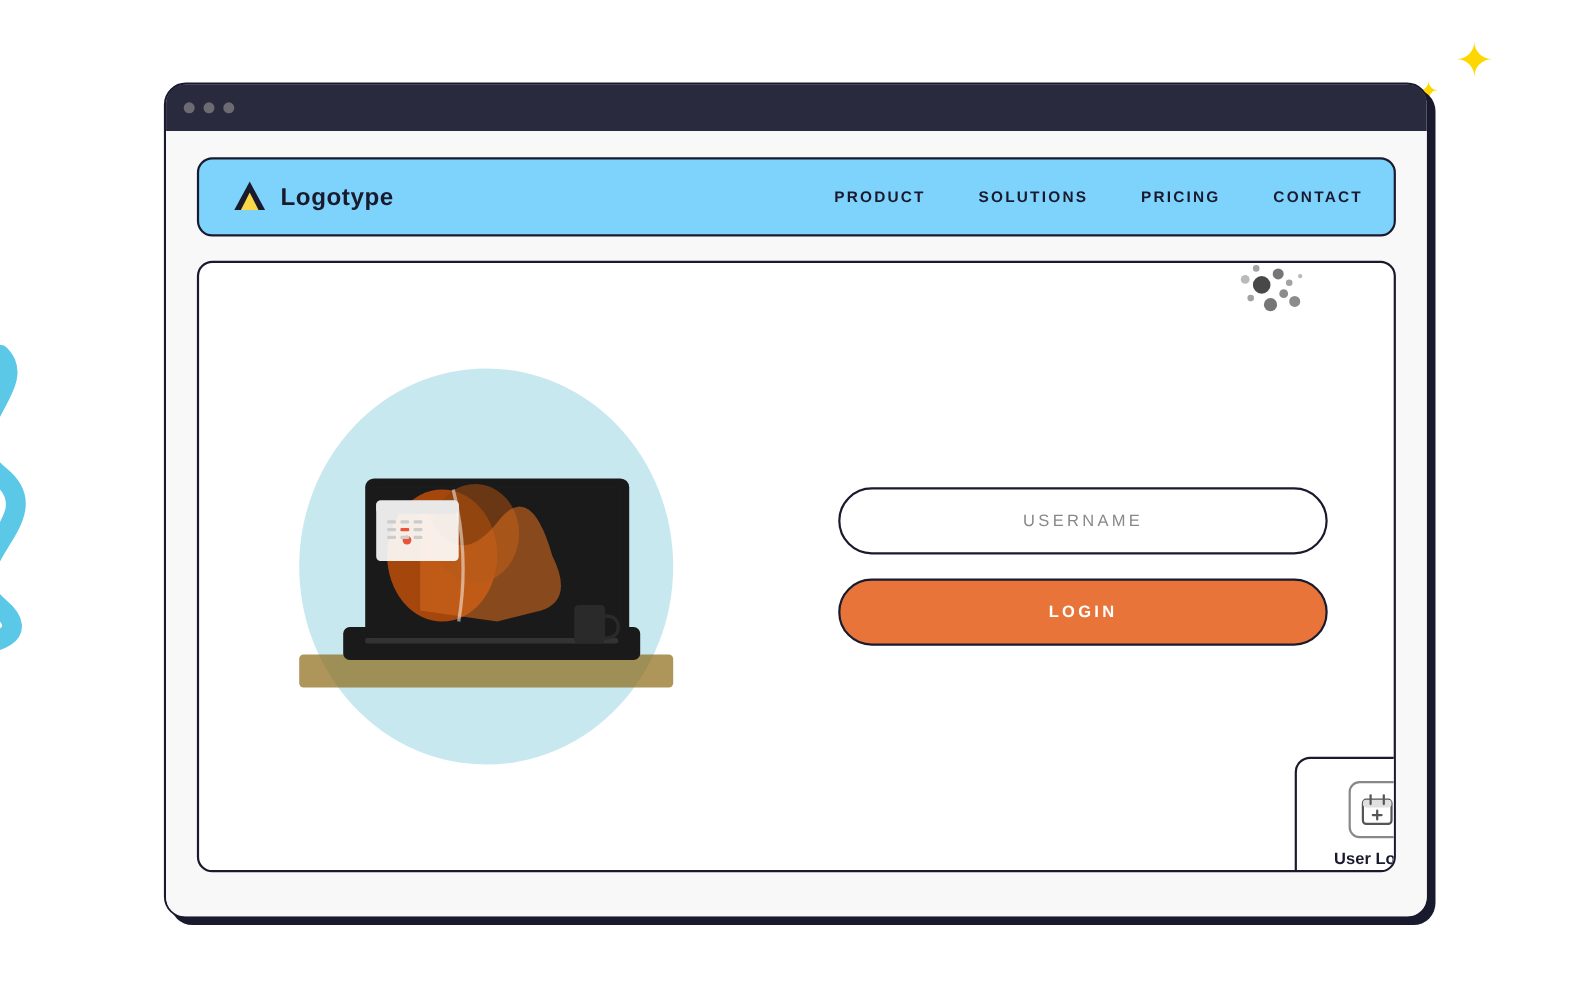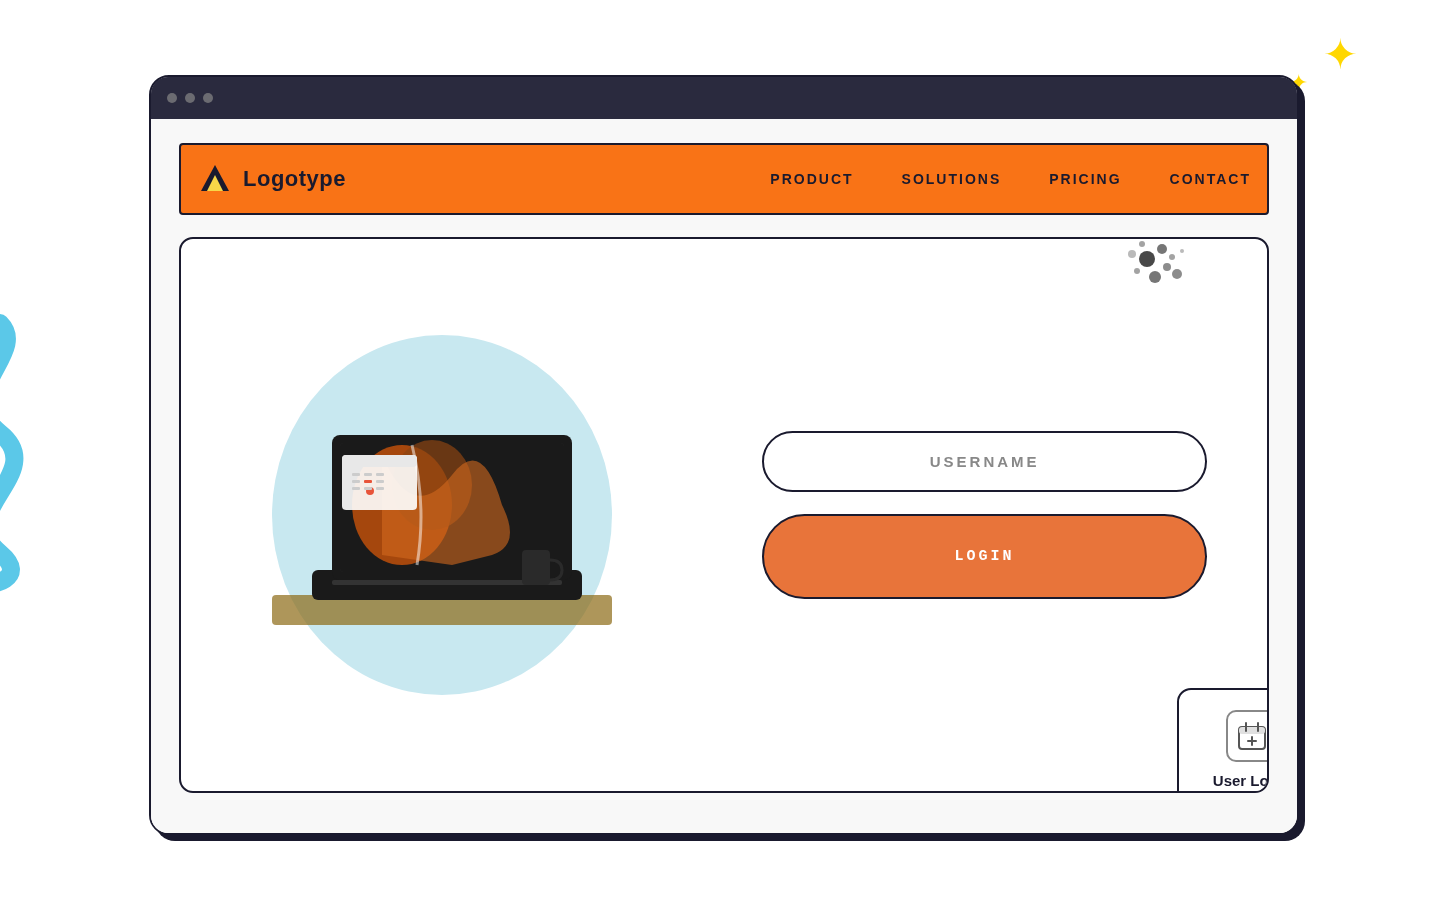--- a/index.html
+++ b/index.html
@@ -77,24 +77,24 @@
     .browser-content {
       padding: 24px 28px;
       height: calc(100% - 42px);
       background: #f8f8f8;
       border-radius: 0 0 17px 17px;
       position: relative;
     }
 
     
     .navbar {
-      background: #f97316;
+      background: #7dd3fc;
       border: 2.5px solid #1a1a2e;
-      border-radius: 4px;
-      padding: 16px 16px;
+      border-radius: 14px;
+      padding: 16px 28px;
       display: flex;
       align-items: center;
       justify-content: space-between;
       margin-bottom: 22px;
     }
 
     .logo-area {
       display: flex;
       align-items: center;
       gap: 10px;
@@ -156,47 +156,46 @@
       padding: 40px 60px;
       gap: 22px;
     }
 
     .input-field {
       width: 100%;
       border: 2px solid #1a1a2e;
       border-radius: 50px;
       padding: 20px 32px;
       font-size: 15px;
-      font-weight: 700;
+      font-weight: 400;
       letter-spacing: 3px;
       color: #1a1a2e;
       text-align: center;
       background: #ffffff;
       outline: none;
       cursor: pointer;
     }
 
     .input-field::placeholder {
       color: #888;
       letter-spacing: 3px;
     }
 
     .login-btn {
       width: 100%;
       background: #E8743A;
       border: 2px solid #1a1a2e;
       border-radius: 50px;
-      padding: 32px 32px;
+      padding: 20px 32px;
       font-size: 15px;
       font-weight: 800;
       letter-spacing: 3px;
       color: #ffffff;
       cursor: pointer;
       text-transform: uppercase;
-      font-family: Liberation Mono, monospace;
     }
 
     
     .floating-card {
       position: absolute;
       bottom: -20px;
       right: -60px;
       background: #ffffff;
       border: 2px solid #1a1a2e;
       border-radius: 14px;

